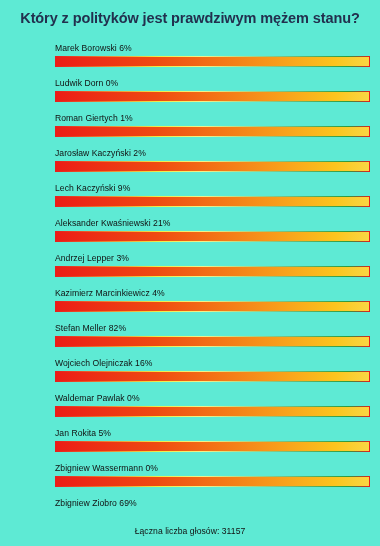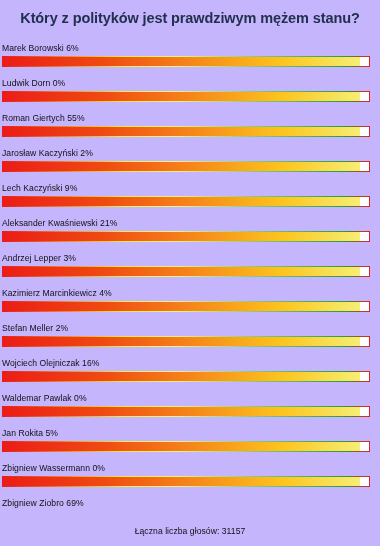--- a/index.html
+++ b/index.html
@@ -14,21 +14,21 @@
     font-family: "Liberation Sans", sans-serif;
     -webkit-font-smoothing: antialiased;
   }
 
   #poll-widget {
     width: 380px;
     height: 546px;
     box-sizing: border-box;
     padding: 0;
     position: relative;
-    background: #c4b5fd;
+    background: #5eead4;
   }
 
   #poll-title {
     margin: 0;
     padding: 9px 14px 0 14px;
     font-size: 14.5px;
     font-weight: bold;
     line-height: 1.28;
     text-align: center;
     color: #22304e;
@@ -41,22 +41,23 @@
     list-style: none;
     position: absolute;
     top: 41px;
     left: 0;
     right: 0;
   }
 
   .poll-row {
     height: 35px;
     position: relative;
-    padding: 0 10px 0 2px;
+    padding: 0 10px 0 11px;
     box-sizing: border-box;
+    margin-left: 44px;
   }
 
   .option-label {
     display: block;
     font-size: 8.6px;
     line-height: 10px;
     color: #111111;
     white-space: nowrap;
     padding-top: 2px;
     letter-spacing: 0.05px;
@@ -136,21 +137,21 @@
         <span class="option-label">Ludwik Dorn 0%</span>
         <div class="bar-track">
           <div class="bar-track-inner">
             <div class="bar-fill" style="width: 0%;">
               <div class="bar-fill-grad"></div>
             </div>
           </div>
         </div>
       </li>
       <li class="poll-row">
-        <span class="option-label">Roman Giertych 55%</span>
+        <span class="option-label">Roman Giertych 1%</span>
         <div class="bar-track">
           <div class="bar-track-inner">
             <div class="bar-fill" style="width: 1%;">
               <div class="bar-fill-grad"></div>
             </div>
           </div>
         </div>
       </li>
       <li class="poll-row">
         <span class="option-label">Jarosław Kaczyński 2%</span>
@@ -196,21 +197,21 @@
         <span class="option-label">Kazimierz Marcinkiewicz 4%</span>
         <div class="bar-track">
           <div class="bar-track-inner">
             <div class="bar-fill" style="width: 4%;">
               <div class="bar-fill-grad"></div>
             </div>
           </div>
         </div>
       </li>
       <li class="poll-row">
-        <span class="option-label">Stefan Meller 2%</span>
+        <span class="option-label">Stefan Meller 82%</span>
         <div class="bar-track">
           <div class="bar-track-inner">
             <div class="bar-fill" style="width: 2%;">
               <div class="bar-fill-grad"></div>
             </div>
           </div>
         </div>
       </li>
       <li class="poll-row">
         <span class="option-label">Wojciech Olejniczak 16%</span>

